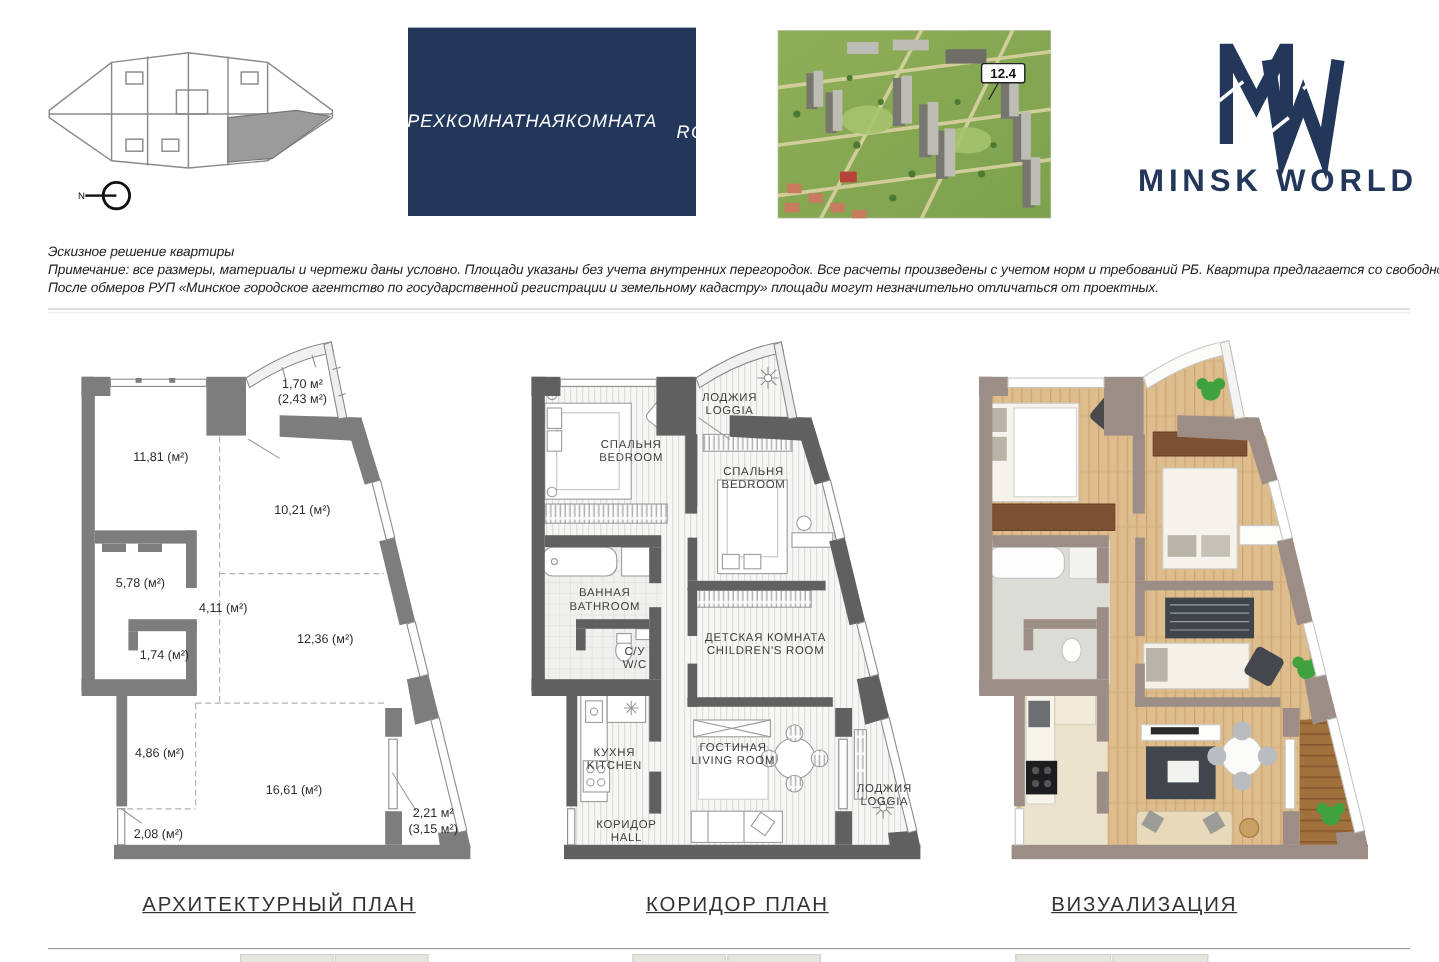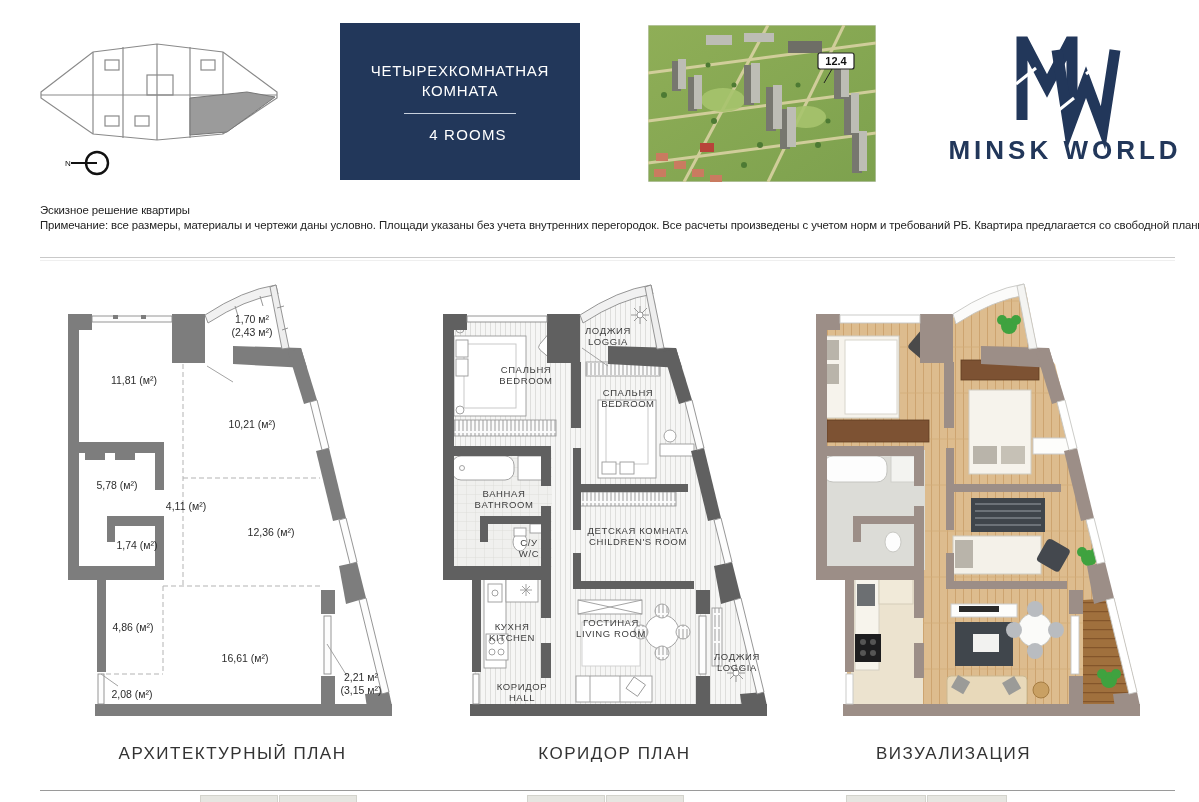--- a/index.html
+++ b/index.html
@@ -3,43 +3,43 @@
 <meta charset="utf-8">
 <style>
   html,body{margin:0;padding:0;background:#ffffff;}
   body{width:1199px;height:802px;position:relative;overflow:hidden;
        font-family:"Liberation Sans",sans-serif;color:#2b2b2b;}
   .abs{position:absolute;}
 
   
   .title-card{left:340px;top:23px;width:240px;height:157px;
     background:var(--brand-navy,#22375a);color:#fff;display:flex;
-    flex-direction:column;align-items:center;justify-content:center;text-align:center;}
+    align-items:center;justify-content:center;text-align:center;font-style:italic;}
   .title-card .t1{font-size:15px;letter-spacing:.8px;line-height:20px;}
   .title-card .sep{width:112px;height:1px;background:#c7d0dd;margin:12px 0;}
   .title-card .t2{font-size:15px;letter-spacing:1.2px;margin-left:16px;}
 
   .aerial{left:648px;top:25px;width:228px;height:157px;}
   .logo{left:950px;top:28px;width:230px;height:140px;}
 
   
   .notes{left:40px;top:203px;width:1140px;font-size:11.4px;line-height:15px;
-         letter-spacing:-0.1px;color:#222;white-space:nowrap;}
+         letter-spacing:-0.1px;color:#222;white-space:nowrap;font-style:italic;}
   .rule{left:40px;top:257px;width:1135px;height:2px;
         border-top:1px solid #c9c9c9;border-bottom:1px solid #efefef;}
   .rule2{left:40px;top:790px;width:1135px;height:2px;
         border-top:1px solid #9a9a9a;}
 
   
   .arch{left:55px;top:278px;}
   .sketch{left:430px;top:278px;}
   .viz{left:803px;top:278px;}
 
   .caption{top:744px;height:24px;font-size:17px;letter-spacing:1.5px;
-           color:#333;text-align:center;}
+           color:#333;text-align:center;text-decoration:underline;}
   .cap-arch{left:90px;width:285px;}
   .cap-sketch{left:472px;width:285px;}
   .cap-viz{left:811px;width:285px;}
 
   .stub{top:795px;height:7px;background:#e6e6e1;border:1px solid #d3d3cc;border-bottom:none;}
 
   
   .plabel{font-family:"Liberation Sans",sans-serif;font-size:10.5px;fill:#2c2c2c;}
   .rlabel{font-family:"Liberation Sans",sans-serif;font-size:9.5px;fill:#3d3d3d;letter-spacing:.6px;}
   .blabel{font-family:"Liberation Sans",sans-serif;font-size:11px;font-weight:bold;fill:#111;}
@@ -159,20 +159,21 @@
     <line x1="66" y1="56" x2="86" y2="40"></line>
       <line x1="104" y1="86" x2="124" y2="70"></line>
     <line x1="136" y1="46" x2="156" y2="30"></line>
   </g>
   <text x="115" y="131" text-anchor="middle" class="wordmark">MINSK WORLD</text>
 </svg>
 
 <div class="abs notes">
   <div>Эскизное решение квартиры</div>
   <div>Примечание: все размеры, материалы и чертежи даны условно. Площади указаны без учета внутренних перегородок. Все расчеты произведены с учетом норм и требований РБ. Квартира предлагается со свободной планировкой.</div>
+  <div>После обмеров РУП «Минское городское агентство по государственной регистрации и земельному кадастру» площади могут незначительно отличаться от проектных.</div>
 </div>
 <div class="abs rule"></div>
 
 <svg class="abs arch" width="360" height="450" viewBox="0 0 360 450">
   <g fill="var(--wall-gray,#7d7d7d)">
     <rect x="13" y="36" width="11" height="262"></rect>
     <rect x="13" y="36" width="24" height="16"></rect>
     <rect x="117" y="36" width="33" height="49"></rect>
     <polygon points="178,68 246,70 252,90 178,86"></polygon>
     <polygon points="246,70 262,122 249,126 233,74"></polygon>

